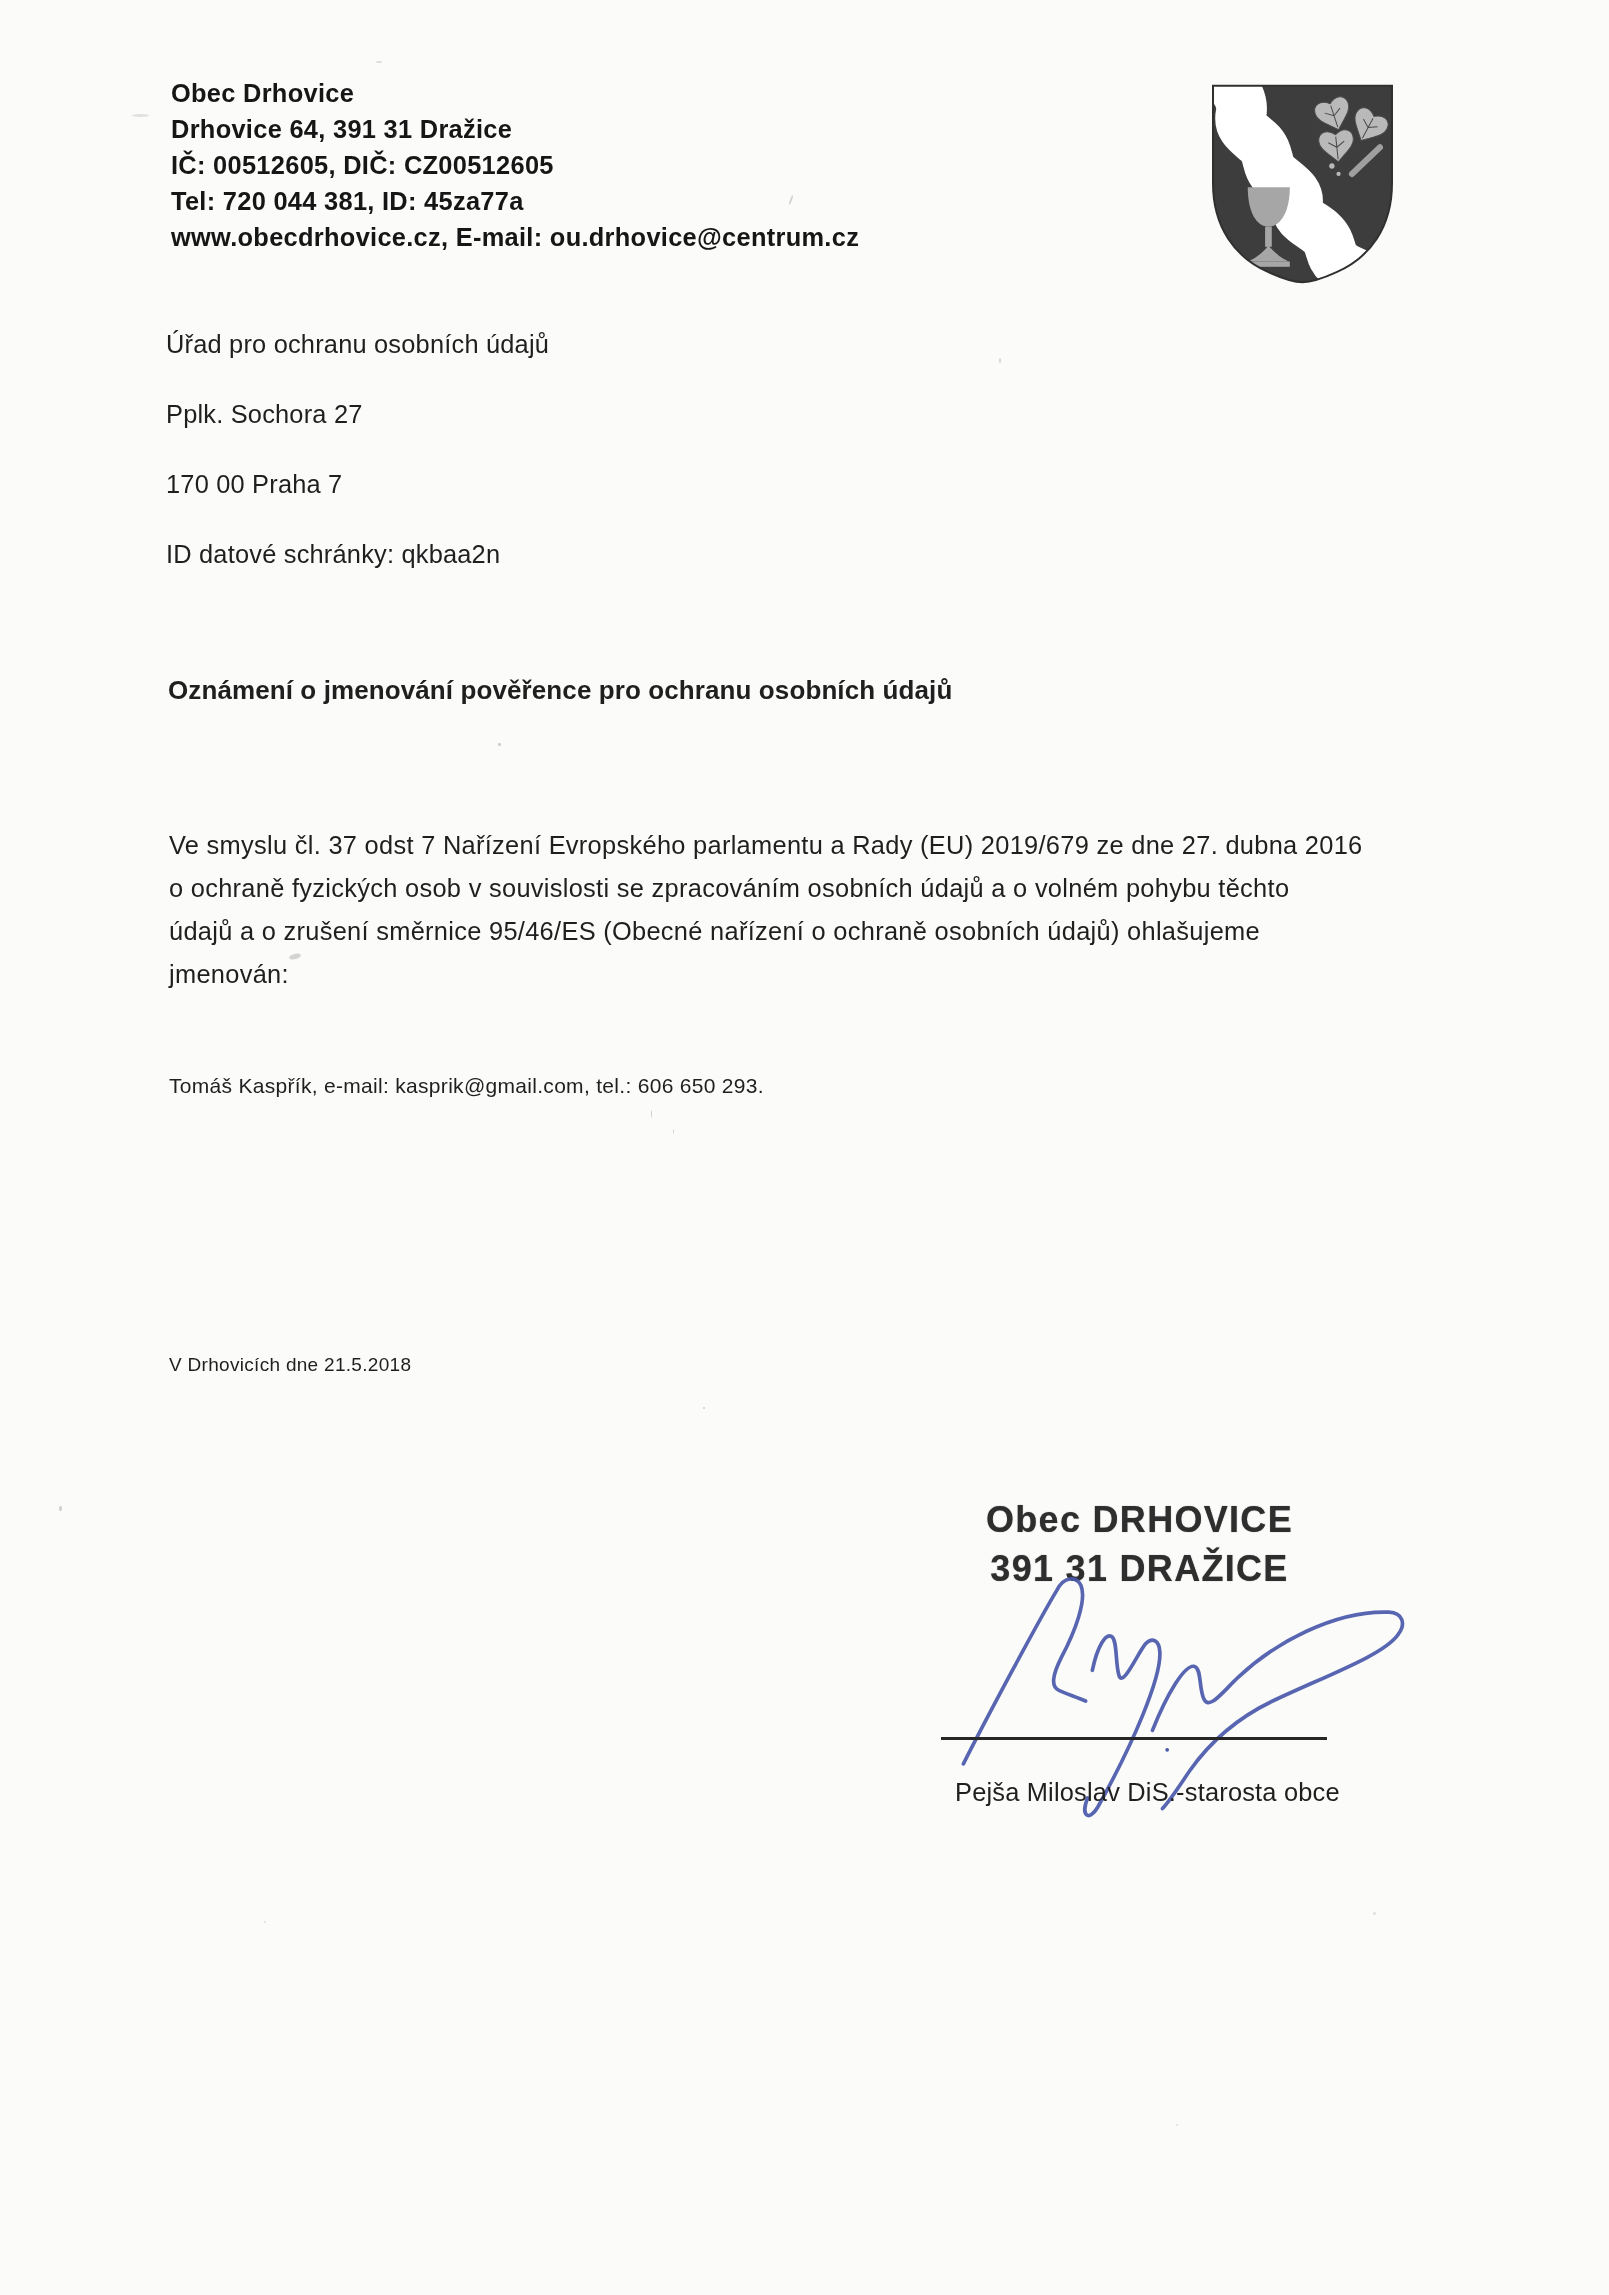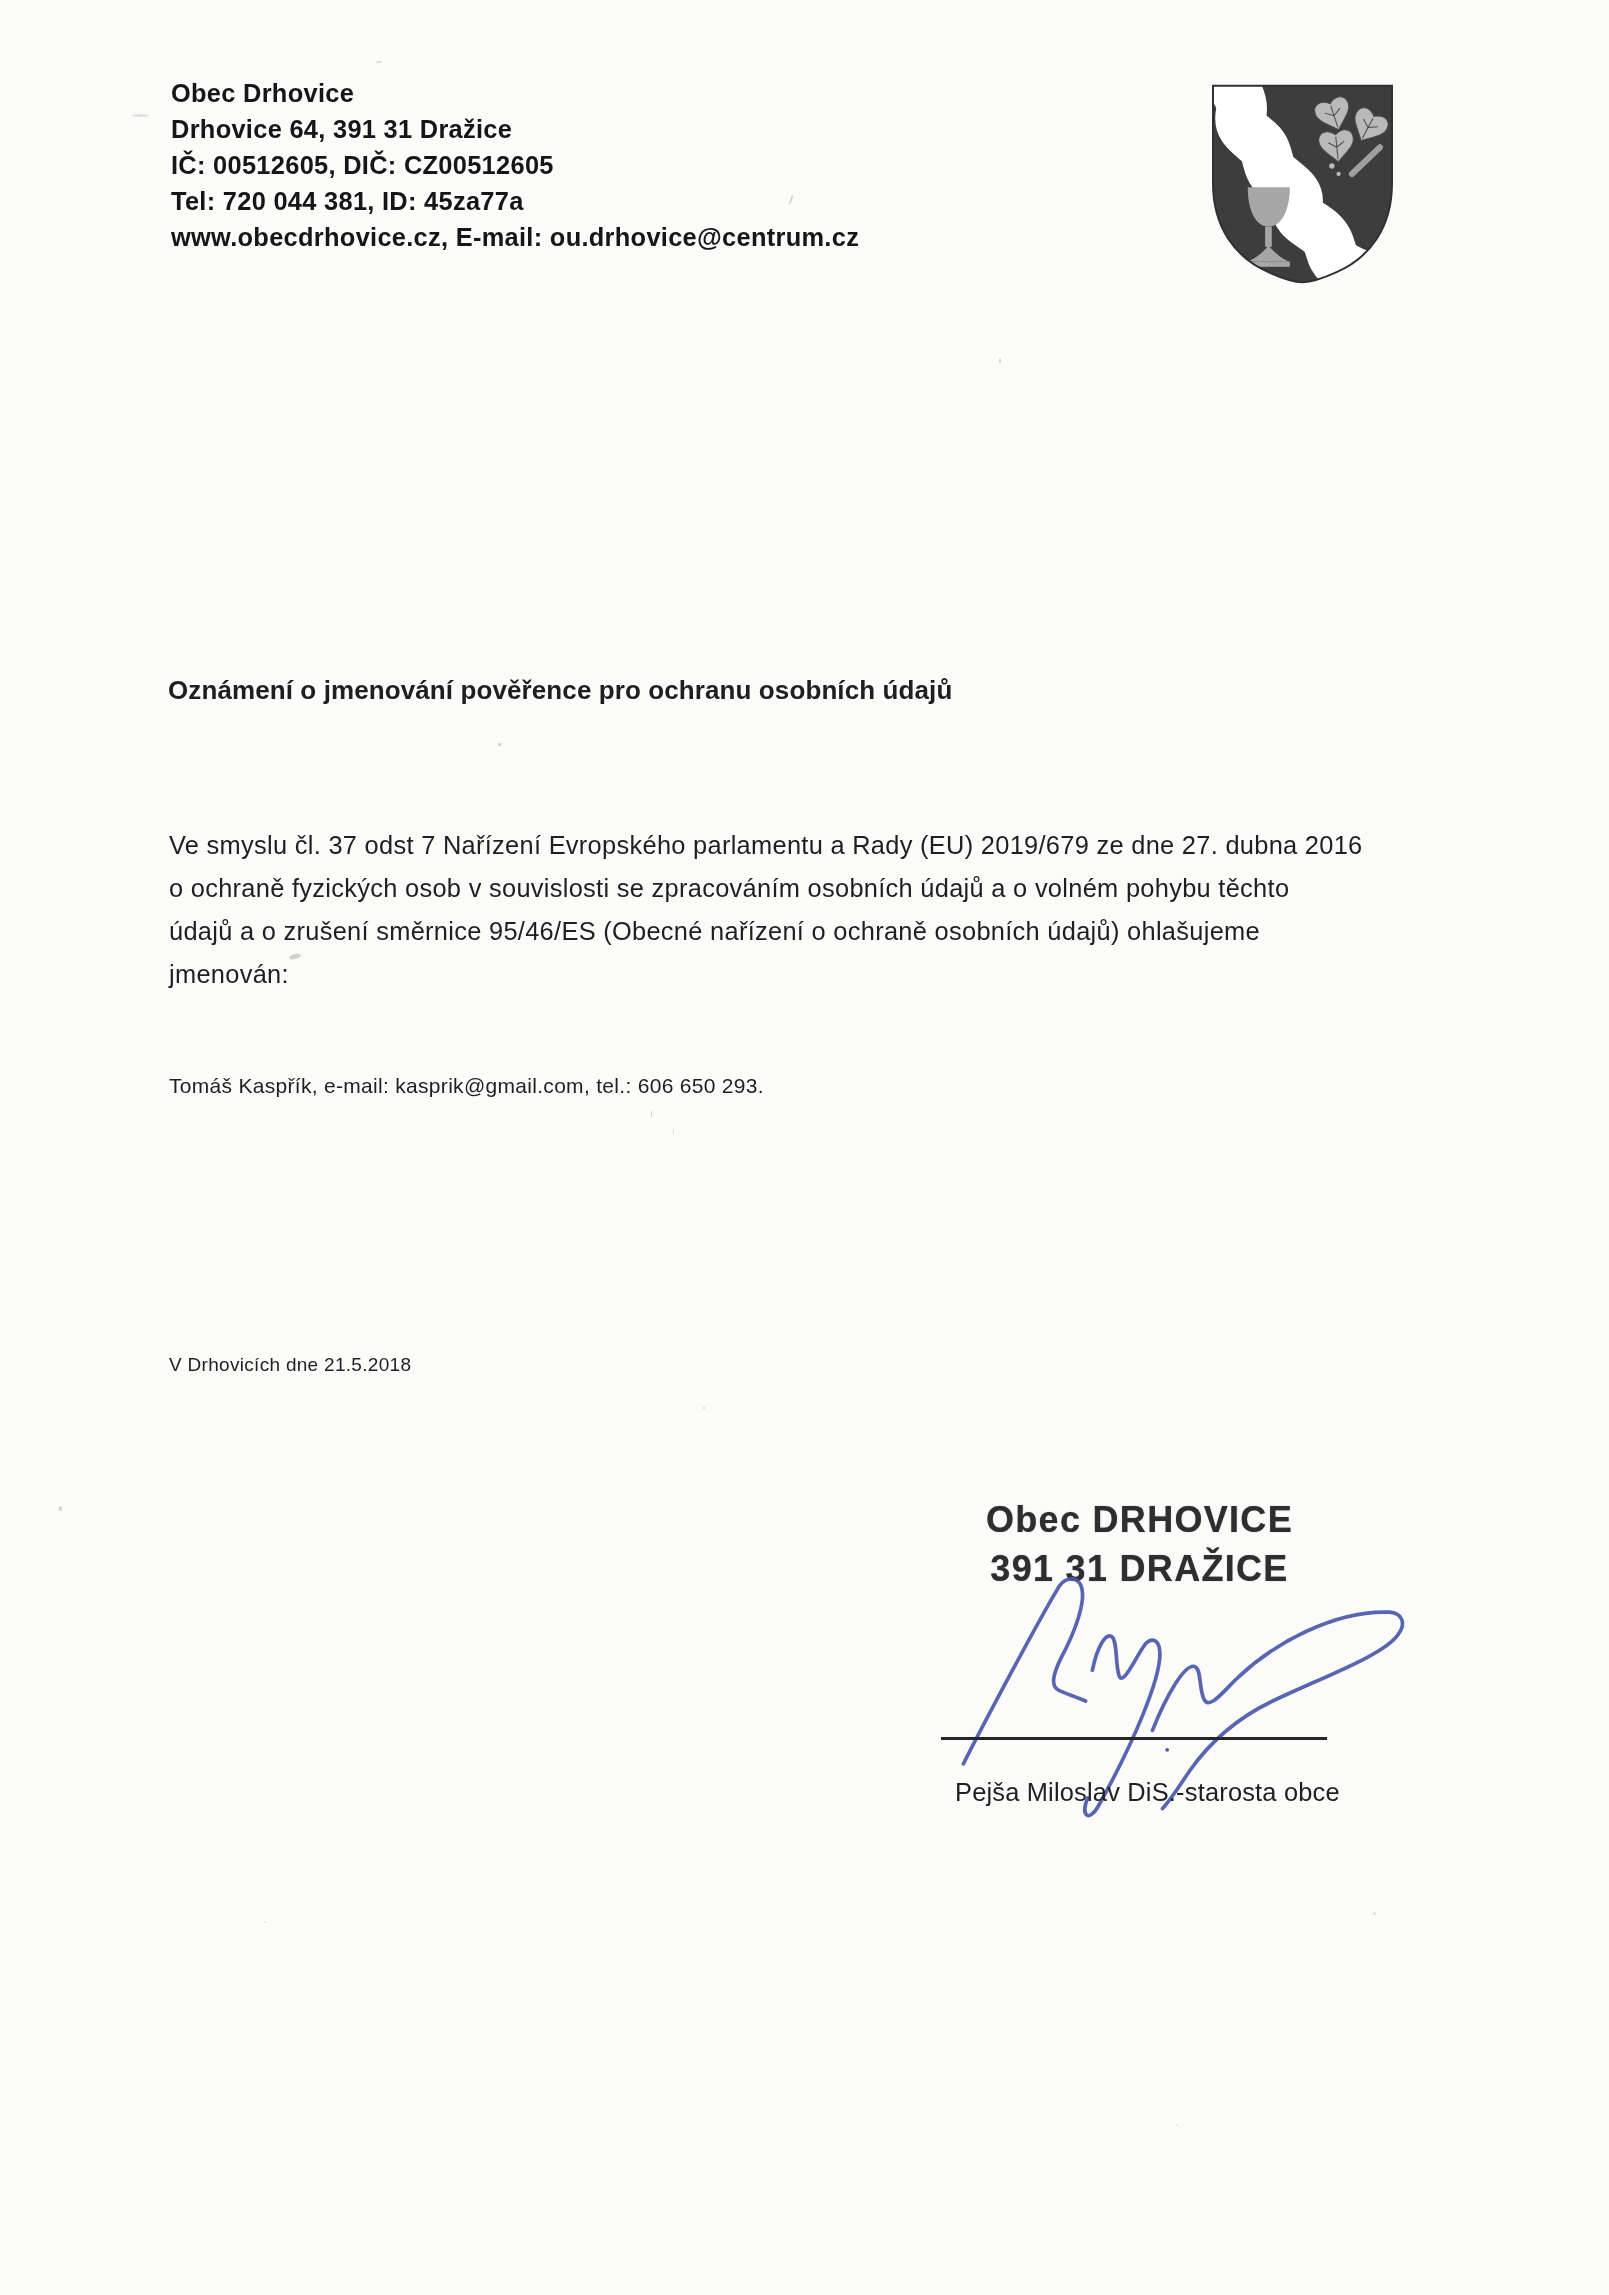--- a/index.html
+++ b/index.html
@@ -102,20 +102,26 @@
           <path d="M0,-12 L0,22 M0,4 L-12,-4 M0,4 L12,-4" fill="none"></path>
         </g>
         <circle cx="184" cy="124" r="4" stroke="none"></circle>
         <circle cx="194" cy="136" r="3.2" stroke="none"></circle>
       </g>
     </g>
 
     <path d="M6,4 H274 V150 C274,216 241,261 191,283 C167,294 152,298 140,298 C128,298 113,294 89,283 C39,261 6,216 6,150 Z" fill="none" stroke="#303030" stroke-width="3"></path>
   </svg>
 
+  <div class="recipient">
+    <div>Úřad pro ochranu osobních údajů</div>
+    <div>Pplk. Sochora 27</div>
+    <div>170 00 Praha 7</div>
+    <div>ID datové schránky: qkbaa2n</div>
+  </div>
 
   <div class="subject">Oznámení o jmenování pověřence pro ochranu osobních údajů</div>
 
   <div class="body-par">
     <div>Ve smyslu čl. 37 odst 7 Nařízení Evropského parlamentu a Rady (EU) 2019/679 ze dne 27. dubna 2016</div>
     <div>o ochraně fyzických osob v souvislosti se zpracováním osobních údajů a o volném pohybu těchto</div>
     <div>údajů a o zrušení směrnice 95/46/ES (Obecné nařízení o ochraně osobních údajů) ohlašujeme</div>
     <div>jmenován:</div>
   </div>
 

